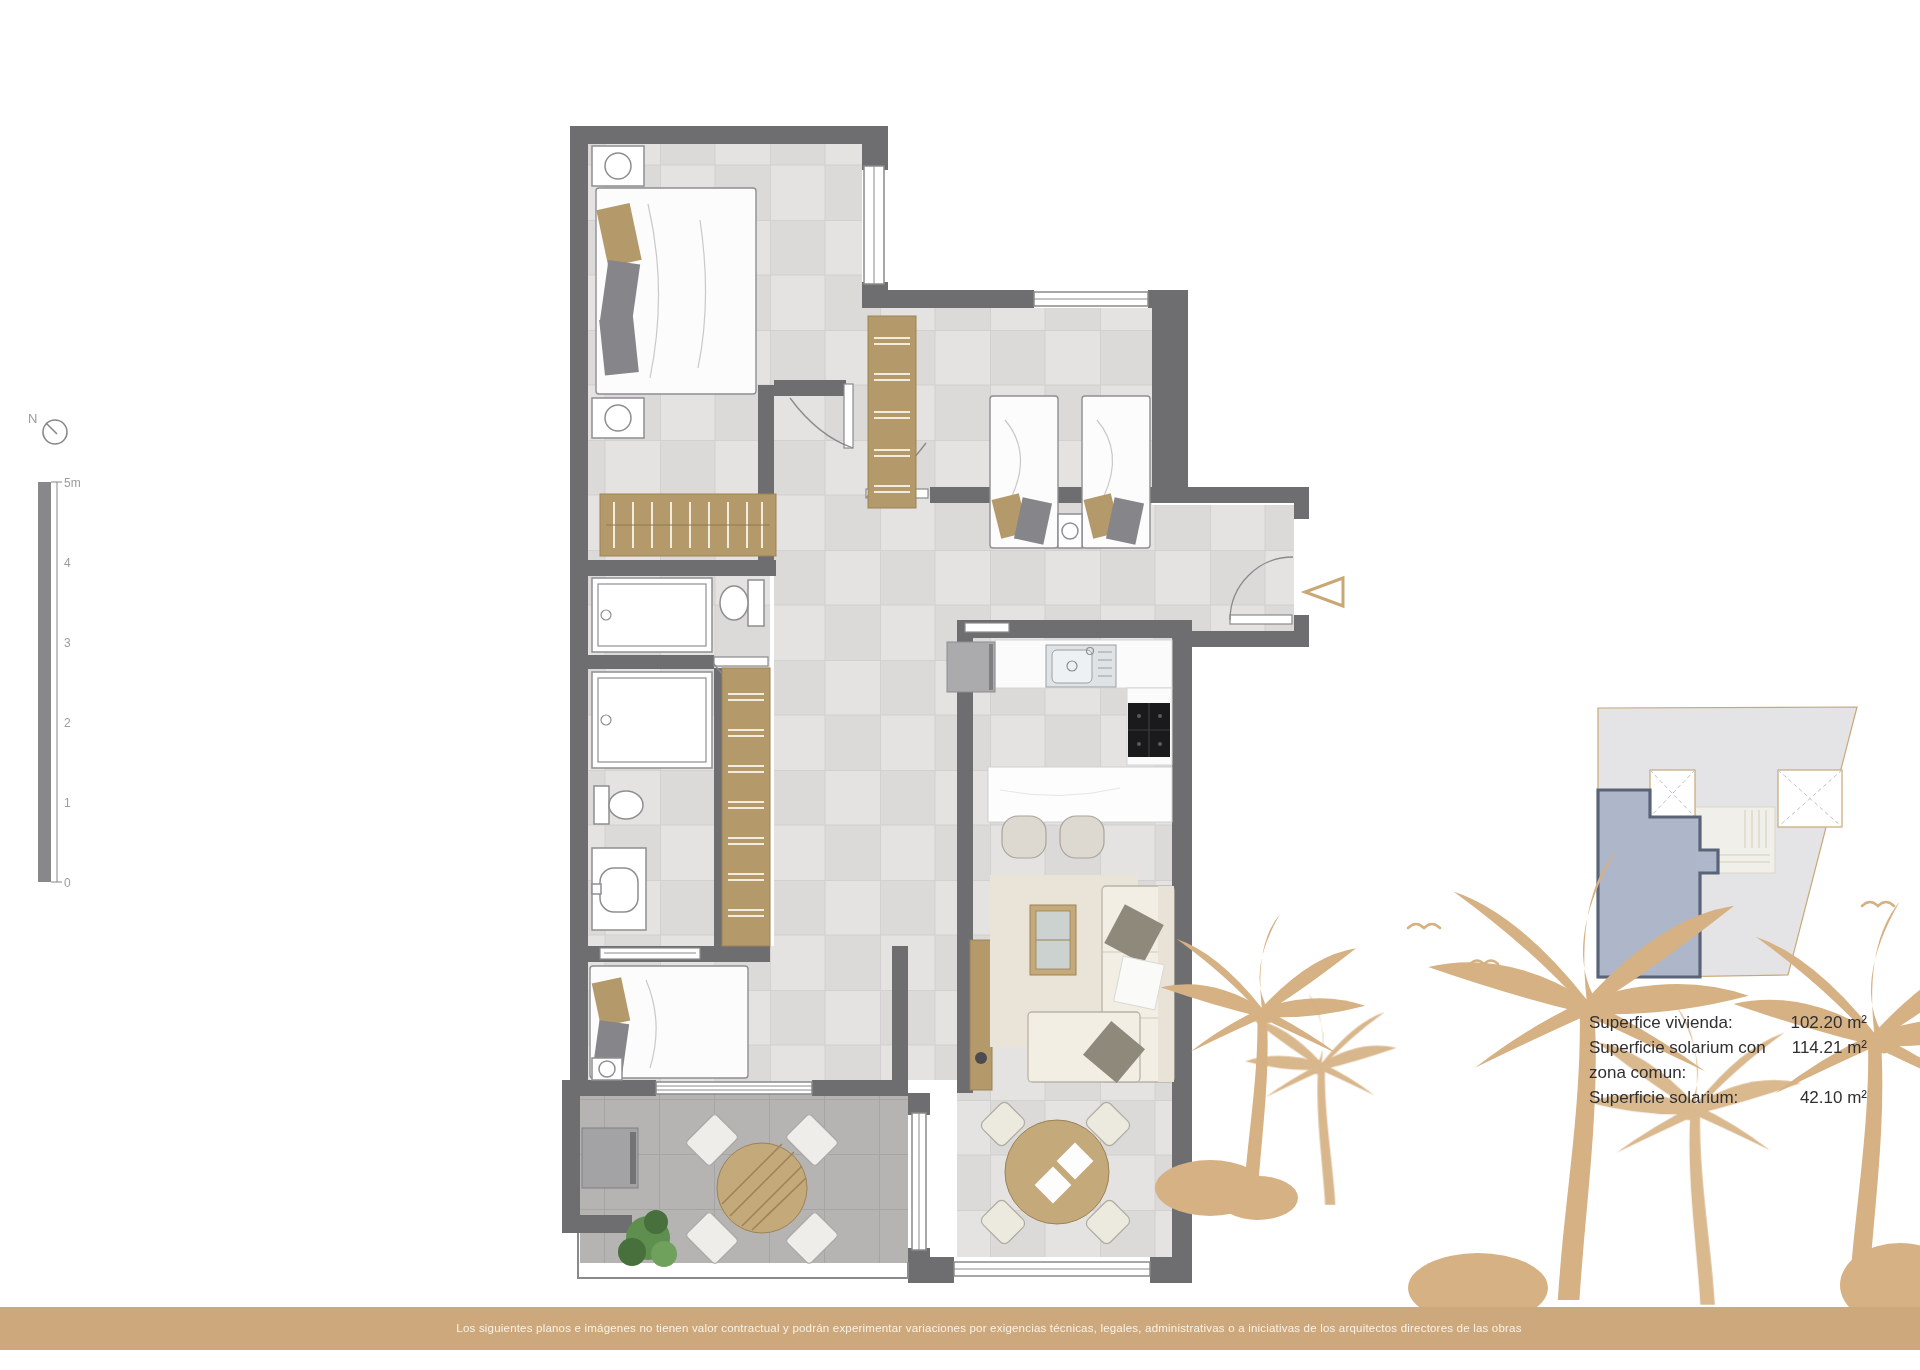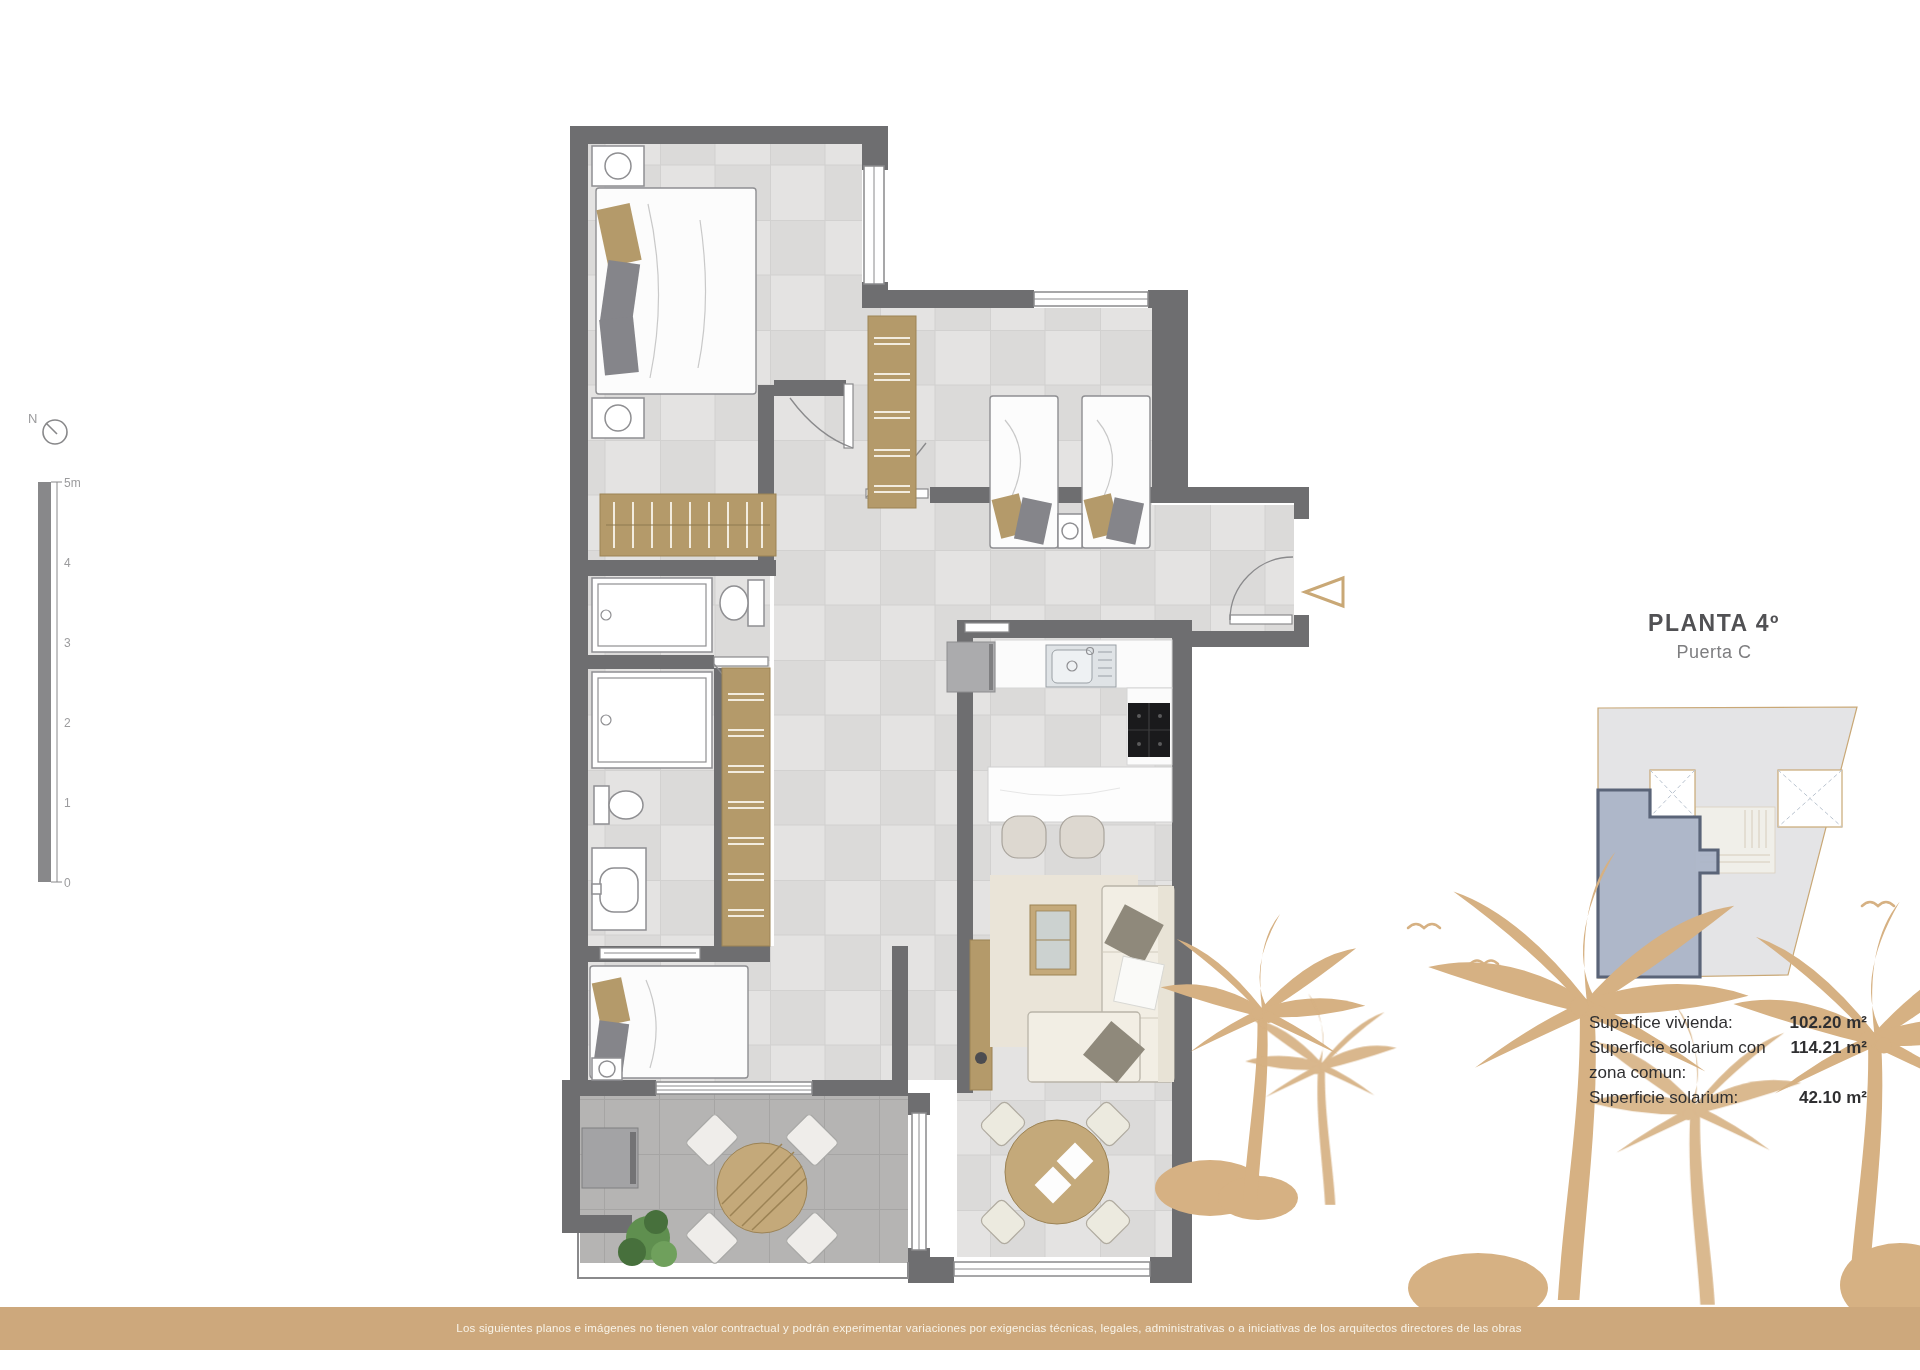--- a/index.html
+++ b/index.html
@@ -51,21 +51,21 @@
   .compt{fill:var(--scalebar-text);font-size:13px;}
   .plant1{fill:var(--plant);} .plant2{fill:var(--plant-dark);} .plant3{fill:#6fa05c;}
 
   
   .titleblock{position:absolute;left:1564px;top:610px;width:300px;text-align:center;}
   .titleblock .main{font-size:23px;font-weight:bold;letter-spacing:1.5px;color:var(--title-color);}
   .titleblock .sub{font-size:18px;color:var(--subtitle-color);margin-top:5px;letter-spacing:.5px;}
   .areas{position:absolute;left:1565px;top:1010px;width:302px;color:var(--text-dark);
          font-size:17px;line-height:25px;}
   .areas .row{display:flex;margin-left:24px;}
-  .areas .val{margin-left:auto;font-weight:bold;}
+  .areas .val{margin-left:auto;}
   .band{position:absolute;left:0;top:1307px;width:1920px;height:43px;background:var(--band);
         color:var(--band-text);text-align:center;font-size:11.5px;line-height:15px;
         display:flex;flex-direction:column;justify-content:center;letter-spacing:.2px;padding-left:29px;}
 </style>
 </head>
 <body>
 
 <div class="page">
 
 <svg width="1920" height="1370" viewBox="0 0 1920 1370">
@@ -355,24 +355,20 @@
     <use href="#palmtree" transform="translate(1710,1305) scale(-1.2,1.2)" opacity="0.9"></use>
     <use href="#palmtree" transform="translate(1855,1300) scale(1.6)"></use>
     <ellipse cx="1900" cy="1285" rx="60" ry="42"></ellipse>
     <path d="M1408,928 q8,-8 16,0 q8,-8 16,0" class="bird"></path>
     <path d="M1470,964 q7,-7 14,0 q7,-7 14,0" class="bird"></path>
     <path d="M1862,906 q8,-8 16,0 q8,-8 16,0" class="bird"></path>
   </g>
 </svg>
 
 
-<div class="titleblock">
-  <div class="main">PLANTA 4º</div>
-  <div class="sub">Puerta C</div>
-</div>
 
 <div class="areas">
   <div class="row">
     <span>Superfice vivienda:</span>
     <span class="val">102.20 m²</span>
   </div>
   <div class="row">
     <span>Superficie solarium con</span>
     <span class="val">114.21 m²</span>
   </div>

